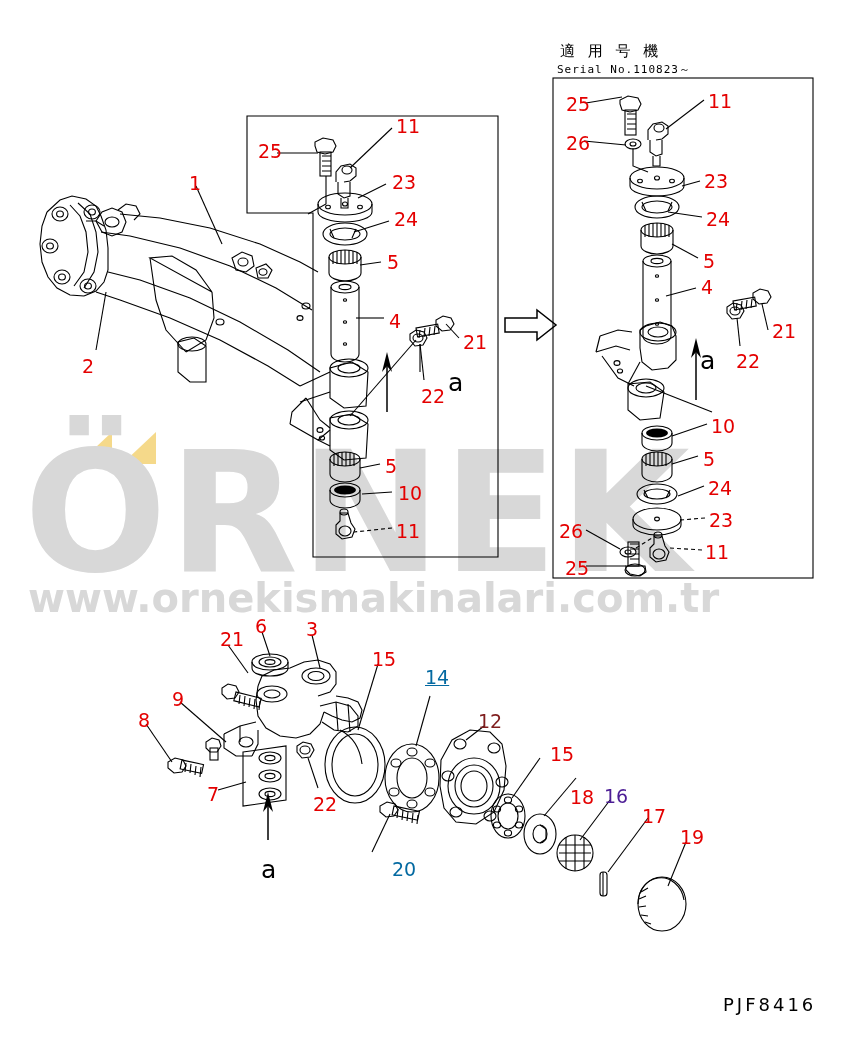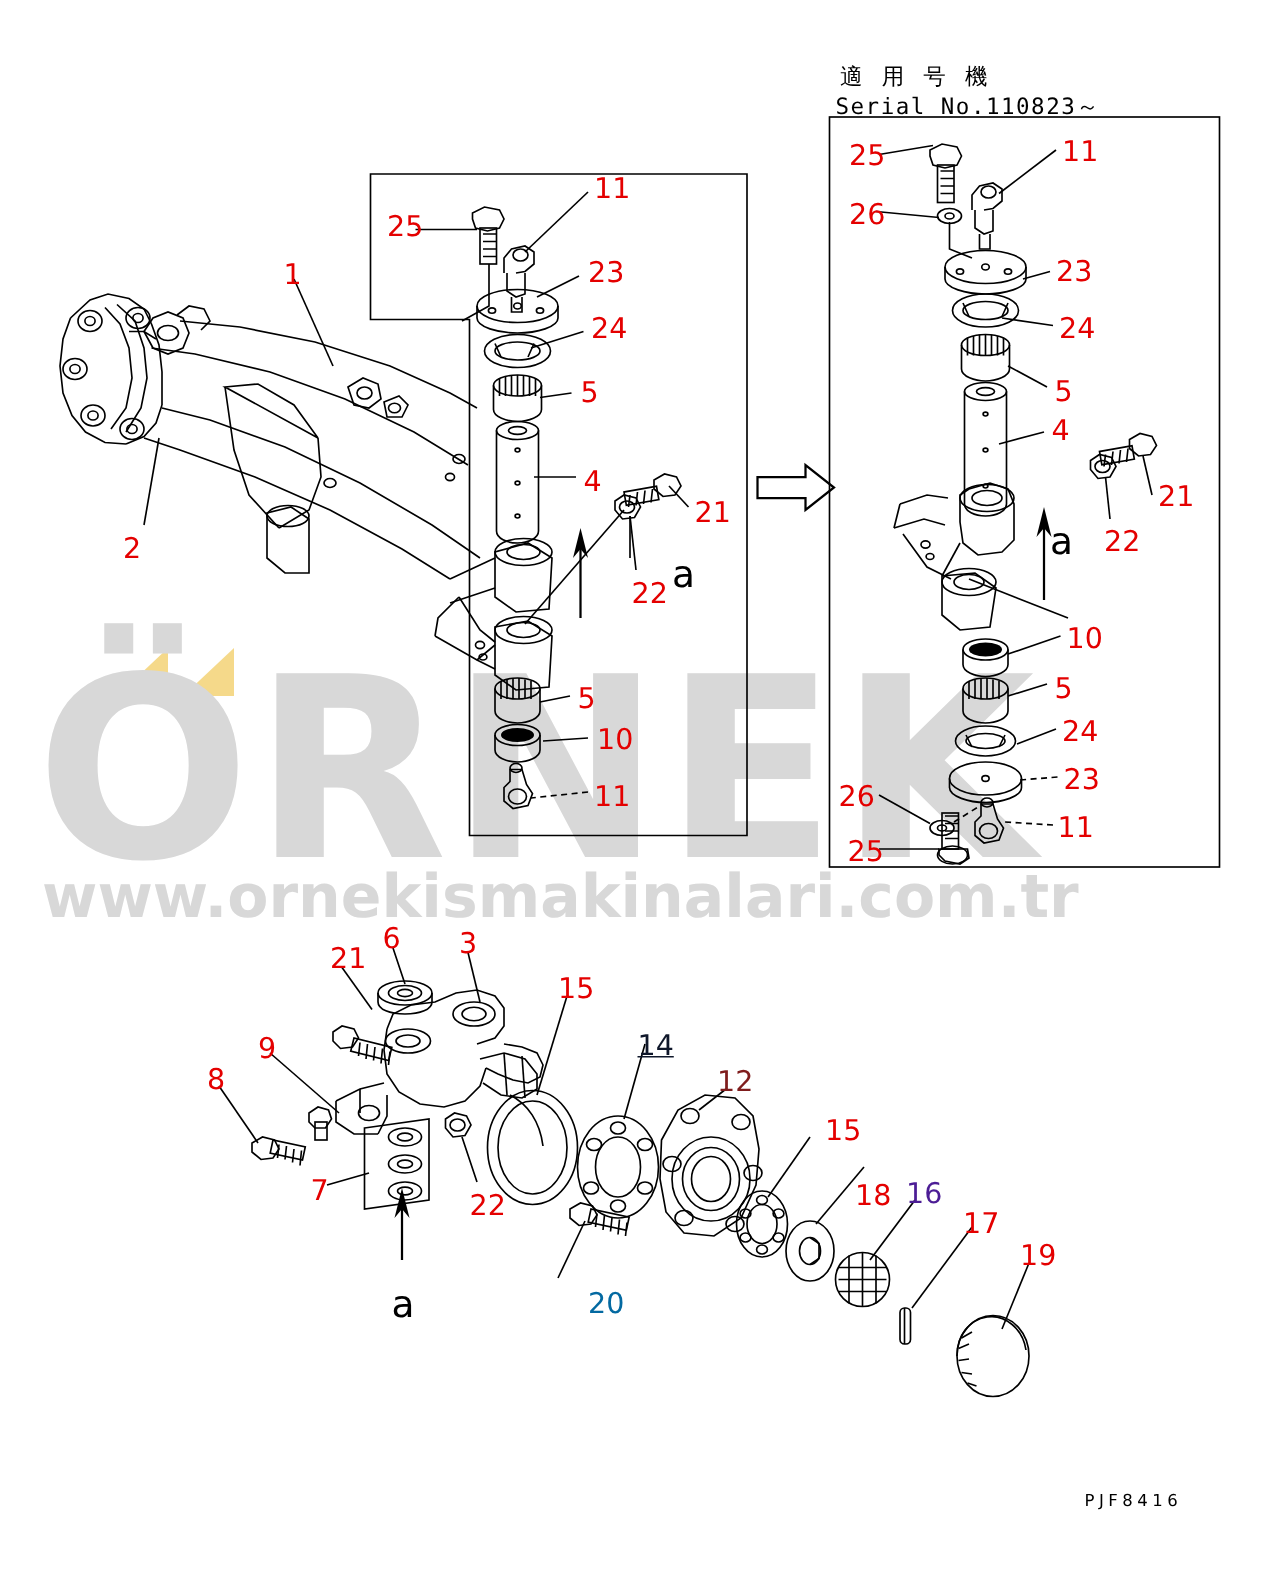--- a/index.html
+++ b/index.html
@@ -22,24 +22,24 @@
 
   
   .cal{position:absolute;color:#e40000;
        font-family:"DejaVu Sans",sans-serif;font-size:19px;line-height:19px;
        white-space:nowrap;}
 
   
   #hdr-jp{position:absolute;left:560px;top:42px;font-family:"DejaVu Sans",sans-serif;
           font-size:15px;letter-spacing:4px;color:#000;white-space:nowrap;}
   #hdr-serial{position:absolute;left:557px;top:62px;font-family:"DejaVu Sans Mono",monospace;
-              font-size:15px;letter-spacing:1px;color:#000;white-space:nowrap;}
+              font-size:11px;letter-spacing:1px;color:#000;white-space:nowrap;}
 
   #code{position:absolute;left:723px;top:994px;font-family:"DejaVu Sans",sans-serif;
-        font-size:11px;letter-spacing:3px;color:#000;white-space:nowrap;}
+        font-size:18px;letter-spacing:3px;color:#000;white-space:nowrap;}
 
   .amark{position:absolute;font-family:"DejaVu Sans",sans-serif;font-size:25px;color:#000;}
 
   svg{position:absolute;left:0;top:0;}
   .ln{stroke:#000;fill:none;stroke-width:1.1;}
   .ln2{stroke:#000;fill:none;stroke-width:1.5;}
   .lead{stroke:#000;fill:none;stroke-width:1.1;}
   .dash{stroke:#000;fill:none;stroke-width:1.1;stroke-dasharray:4 3;}
   .fillk{fill:#000;stroke:none;}
 </style>
@@ -475,21 +475,21 @@
       <div class="cal" style="left: 703px; top: 450px; color: rgb(228, 0, 0);">5</div>
       <div class="cal" style="left: 708px; top: 479px; color: rgb(228, 0, 0);">24</div>
       <div class="cal" style="left: 709px; top: 511px; color: rgb(228, 0, 0);">23</div>
       <div class="cal" style="left: 559px; top: 522px; color: rgb(228, 0, 0);">26</div>
       <div class="cal" style="left: 705px; top: 543px; color: rgb(228, 0, 0);">11</div>
       <div class="cal" style="left: 565px; top: 559px; color: rgb(228, 0, 0);">25</div>
       <div class="cal" style="left: 220px; top: 630px; color: rgb(228, 0, 0);">21</div>
       <div class="cal" style="left: 255px; top: 617px; color: rgb(228, 0, 0);">6</div>
       <div class="cal" style="left: 306px; top: 620px; color: rgb(228, 0, 0);">3</div>
       <div class="cal" style="left: 372px; top: 650px; color: rgb(228, 0, 0);">15</div>
-      <div class="cal" style="left: 425px; top: 688px; color: #0f172a; text-decoration: underline;">14</div>
+      <div class="cal" style="left: 425px; top: 668px; color: #0369a1; text-decoration: underline;">14</div>
       <div class="cal" style="left: 478px; top: 712px; color: #7f1d1d;">12</div>
       <div class="cal" style="left: 172px; top: 690px; color: rgb(228, 0, 0);">9</div>
       <div class="cal" style="left: 138px; top: 711px; color: rgb(228, 0, 0);">8</div>
       <div class="cal" style="left: 207px; top: 785px; color: rgb(228, 0, 0);">7</div>
       <div class="cal" style="left: 313px; top: 795px; color: rgb(228, 0, 0);">22</div>
       <div class="cal" style="left: 363px; top: 860px; color: #0369a1; margin-left: 29px;">20</div>
       <div class="cal" style="left: 550px; top: 745px; color: rgb(228, 0, 0);">15</div>
       <div class="cal" style="left: 570px; top: 764px; color: rgb(228, 0, 0); margin-top: 24px;">18</div>
       <div class="cal" style="left: 604px; top: 787px; color: #4c1d95;">16</div>
       <div class="cal" style="left: 642px; top: 807px; color: rgb(228, 0, 0);">17</div>

